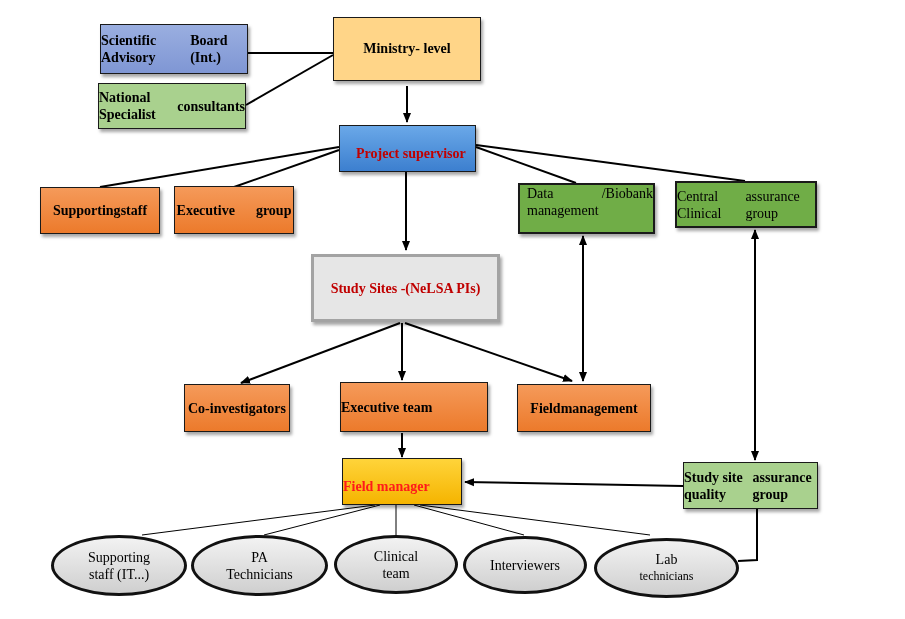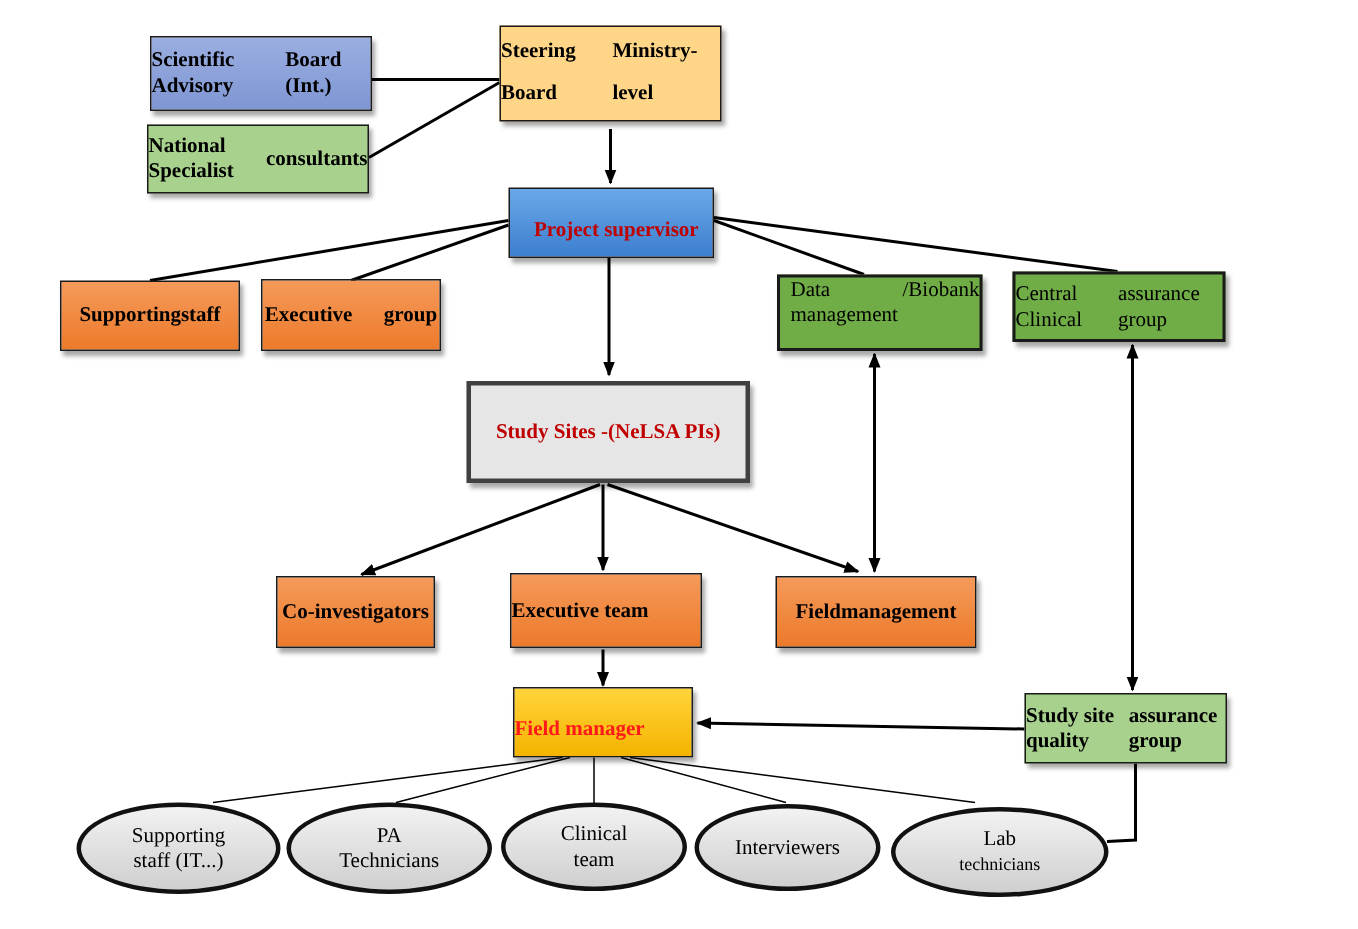--- a/index.html
+++ b/index.html
@@ -10,21 +10,21 @@
          display: flex; align-items: center; justify-content: center;
          text-align: left; line-height: 17px; font-size: 14px; box-shadow: 2px 3px 3px rgba(0,0,0,0.35); }
   .bold { font-weight: bold; }
   .box span { display: block; }
   .blue { background: linear-gradient(#9aaee0, #7f96d4); }
   .lgreen { background: #a9d18e; }
   .peach { background: #ffd588; }
   .sup { background: linear-gradient(#6aa8e8, #3c7fcf); }
   .orange { background: linear-gradient(#f59a5a, #ec7a2b); }
   .dgreen { background: #70ad47; border-width: 2px; }
-  .grey { background: #e6e6e6; border: 3px solid #404040; }
+  .grey { background: #e6e6e6; border: 3px solid #a3a3a3; }
   .yellow { background: linear-gradient(#ffd43a, #f5b400); }
   .red { color: #c00000; }
   .brightred { color: #ff1a1a; }
   .ellipse { position: absolute; box-sizing: border-box; border: 3px solid #111; border-radius: 50%;
              background: linear-gradient(#f2f2f2, #cfcfcf); display: flex; flex-direction: column;
              align-items: center; justify-content: center; text-align: center; font-size: 14px; line-height: 17px; }
   .ellipse .small { font-size: 12px; }
 </style>
 </head>
 <body>
@@ -67,21 +67,20 @@
 
 <div class="box bold blue" style="left:100px;top:24px;width:148px;height:50px;">
   <span>Scientific Advisory</span>
   <span>Board (Int.)</span>
 </div>
 <div class="box bold lgreen" style="left:98px;top:83px;width:148px;height:46px;">
   <span>National Specialist</span>
   <span>consultants</span>
 </div>
 <div class="box bold peach" style="left:333px;top:17px;width:148px;height:64px;line-height:28px;">
-  <span>Steering Board</span>
   <span>Ministry- level</span>
 </div>
 <div class="box bold sup red" style="left:339px;top:125px;width:137px;height:47px;justify-content:flex-start;padding-top:10px;padding-left:16px;">
   <span>Project supervisor</span>
 </div>
 <div class="box bold orange" style="left:40px;top:187px;width:120px;height:47px;">
   <span>Supporting</span>
   <span>staff</span>
 </div>
 <div class="box bold orange" style="left:174px;top:186px;width:120px;height:48px;gap:21px;">
@@ -97,21 +96,21 @@
   <span>assurance group</span>
 </div>
 <div class="box bold grey red" style="left:311px;top:254px;width:189px;height:68px;">
   <span>Study Sites -</span>
   <span>(NeLSA PIs)</span>
 </div>
 <div class="box bold orange" style="left:184px;top:384px;width:106px;height:48px;">
   <span>Co-</span>
   <span>investigators</span>
 </div>
-<div class="box bold orange" style="left:340px;top:382px;width:128px;height:50px;justify-content:flex-start;padding-top:0;">
+<div class="box bold orange" style="left:340px;top:382px;width:148px;height:50px;justify-content:flex-start;padding-top:0;">
   <span>Executive team</span>
 </div>
 <div class="box bold orange" style="left:517px;top:384px;width:134px;height:48px;">
   <span>Field</span>
   <span>management</span>
 </div>
 <div class="box bold yellow brightred" style="left:342px;top:458px;width:120px;height:47px;justify-content:flex-start;padding-top:10px;">
   <span>Field manager</span>
 </div>
 <div class="box bold lgreen" style="left:683px;top:462px;width:135px;height:47px;">

